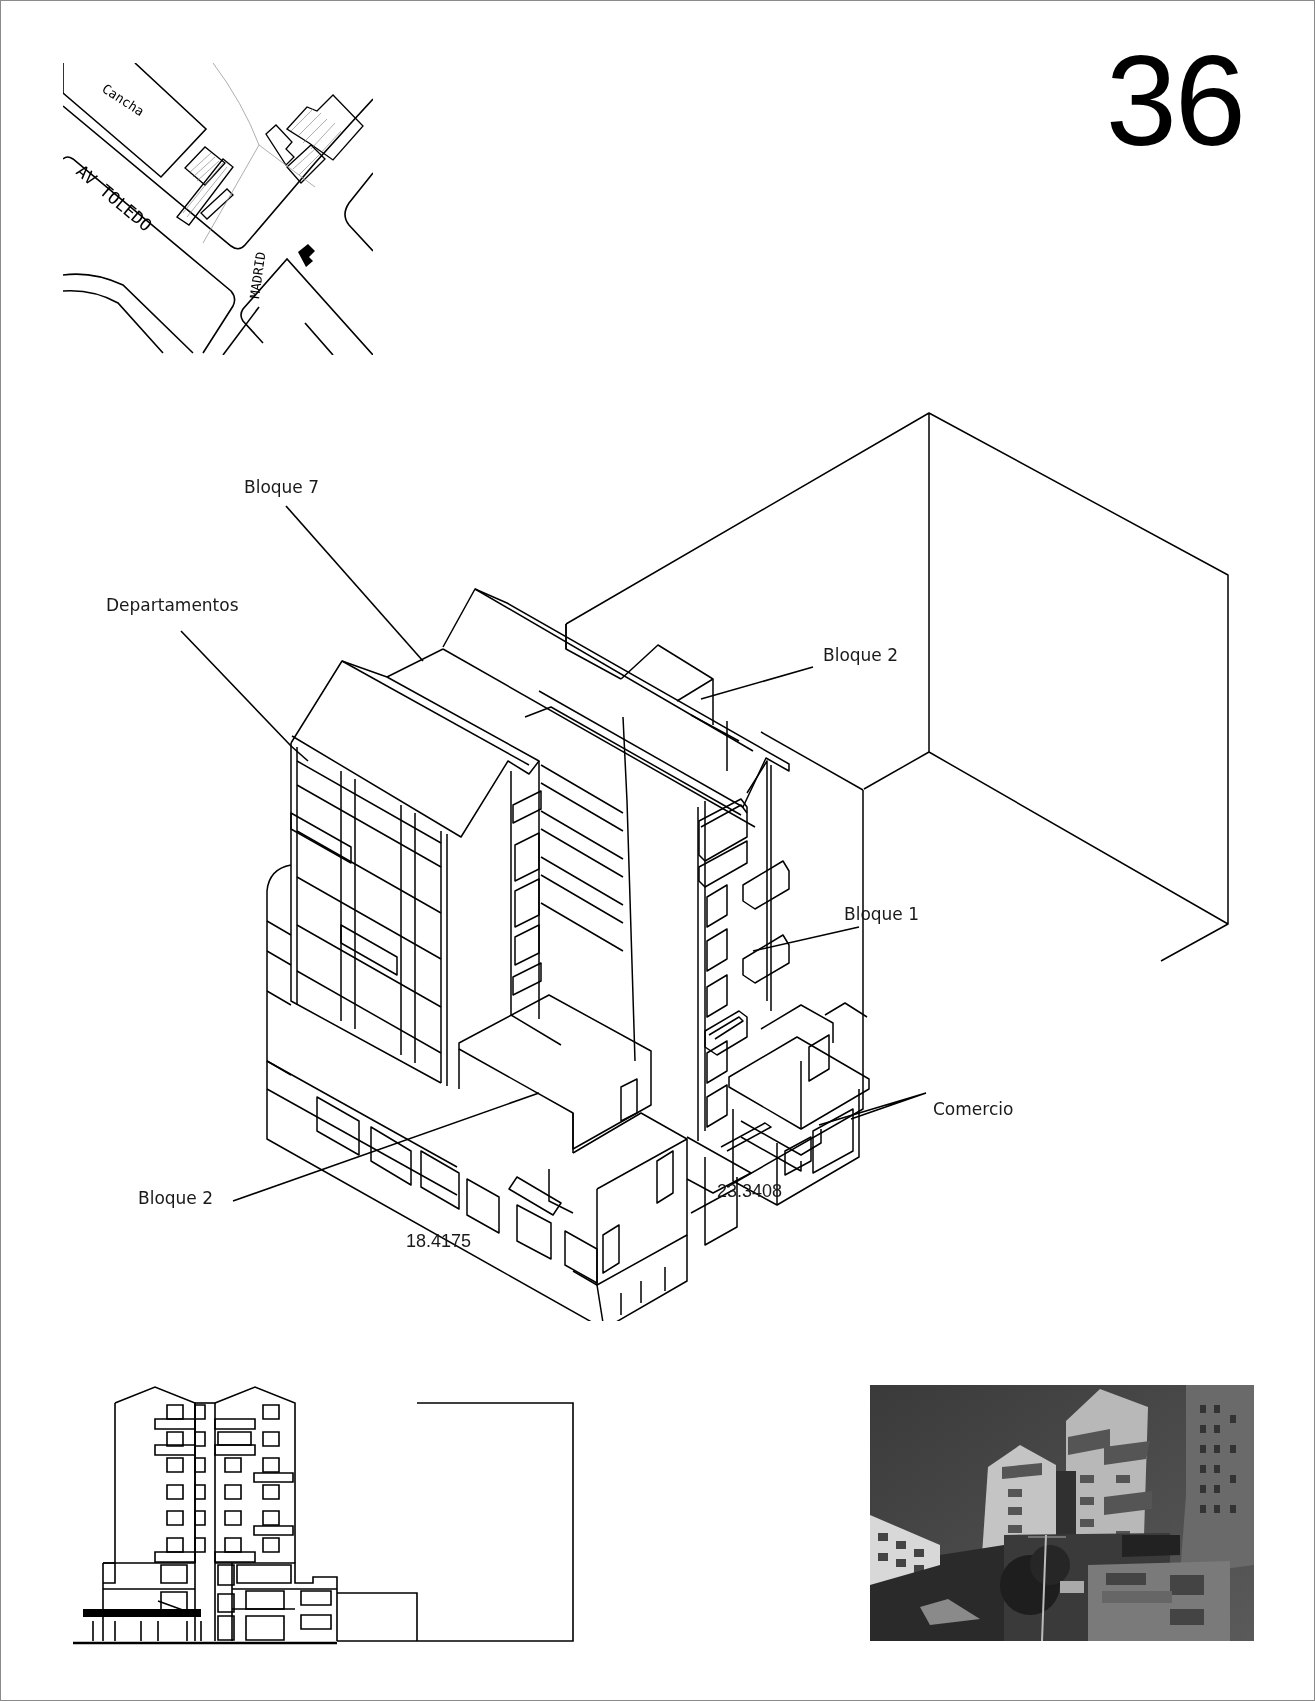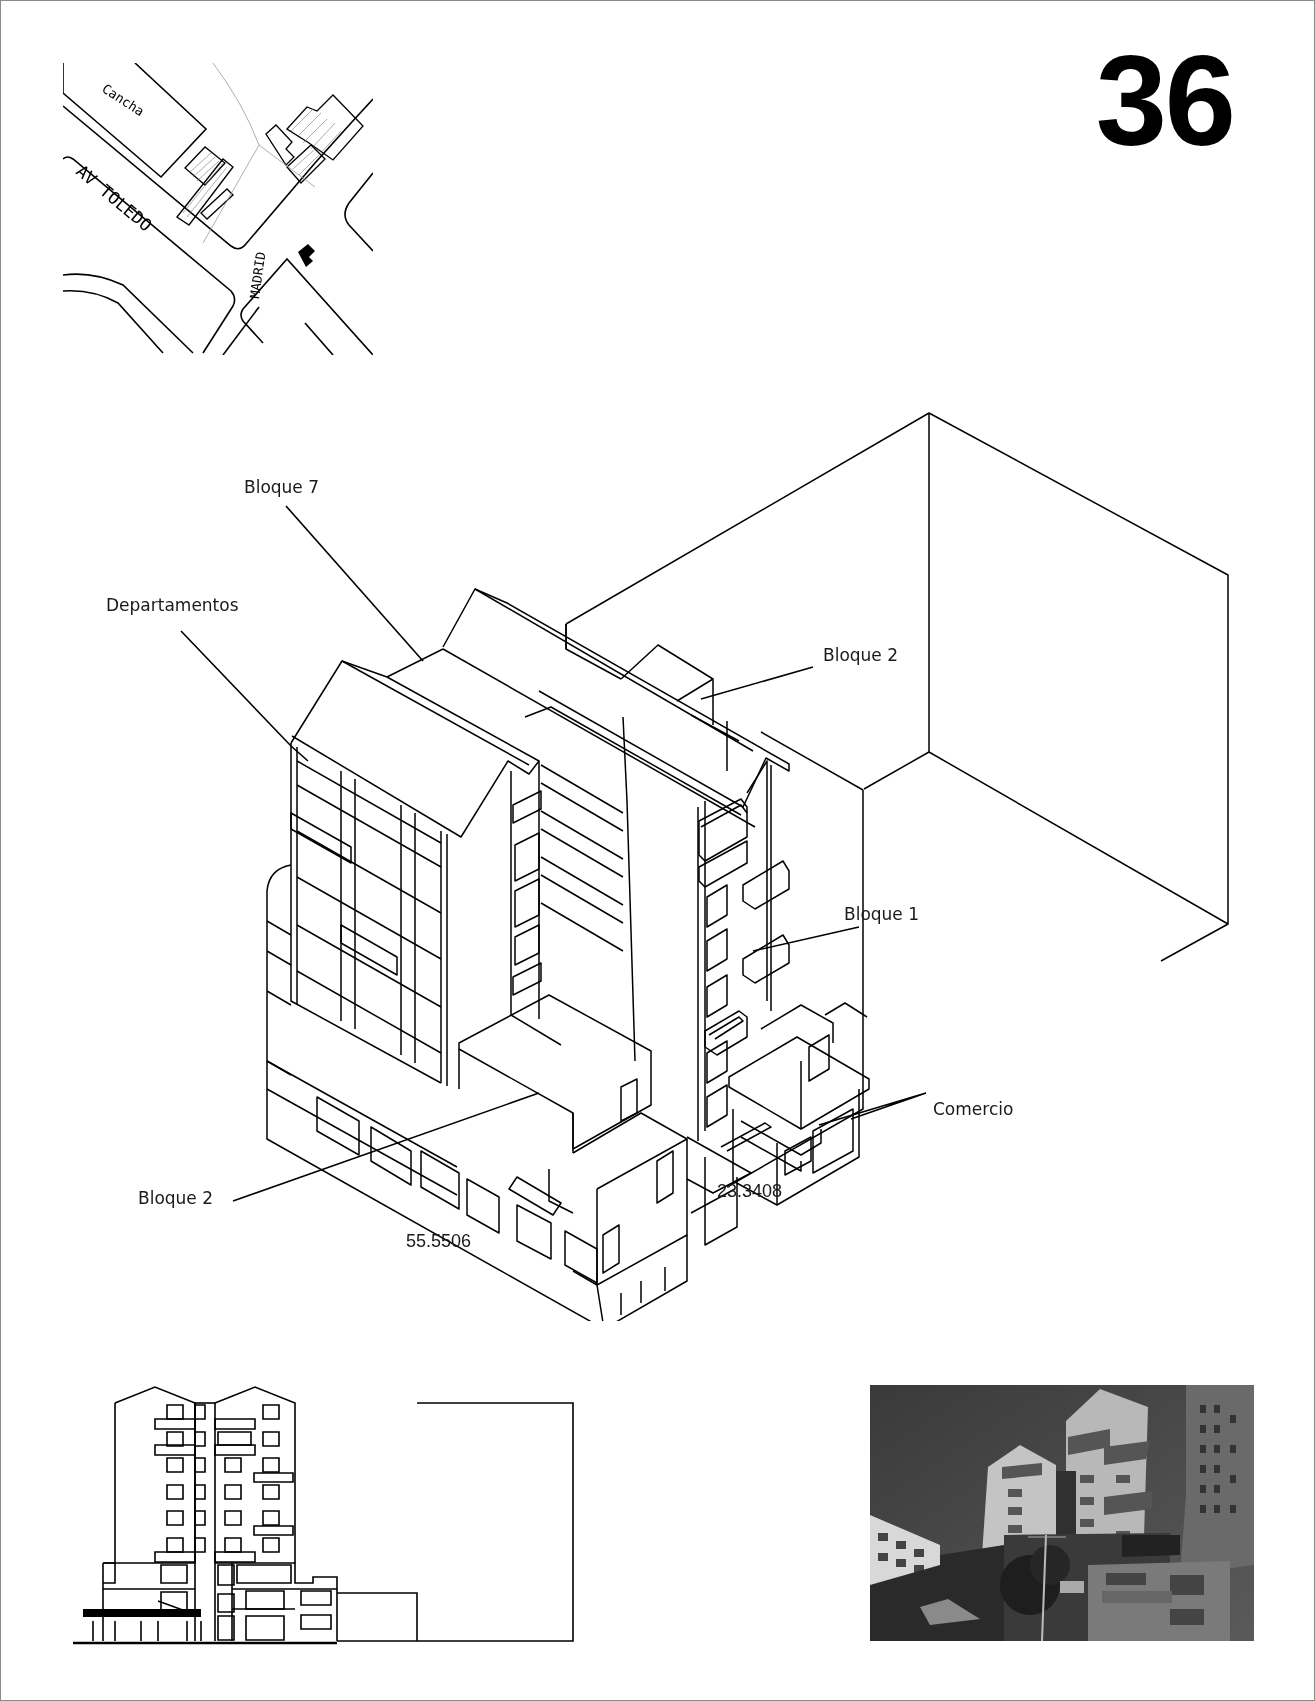--- a/index.html
+++ b/index.html
@@ -1,18 +1,18 @@
 <!DOCTYPE html>
 <html><head>
 <meta charset="utf-8">
 <style>
   html,body{margin:0;padding:0;background:#fff;}
   body{width:1315px;height:1701px;position:relative;overflow:hidden;font-family:"Liberation Sans",sans-serif;}
   .page{position:absolute;left:0;top:0;width:1313px;height:1699px;border:1px solid #8a8a8a;background:#fff;}
-  .page-number{position:absolute;right:80px;top:36px;font-size:128px;font-weight:700;color:#000;line-height:1;letter-spacing:-2px;font-family:"Liberation Sans",sans-serif;}
+  .page-number{position:absolute;right:70px;top:36px;font-size:128px;font-weight:400;color:#000;line-height:1;letter-spacing:-2px;font-family:"Liberation Sans",sans-serif;}
   .label{position:absolute;font-size:17px;color:#1a1a1a;font-family:"DejaVu Sans",sans-serif;white-space:nowrap;}
   .dim{position:absolute;font-size:18px;color:#1a1a1a;font-family:"Liberation Sans",sans-serif;}
   svg{position:absolute;left:0;top:0;}
   .photo{position:absolute;left:869px;top:1384px;width:384px;height:256px;overflow:hidden;background:#4a4a4a;}
 </style>
 </head>
 <body>
 
 <div class="page">
 
@@ -174,21 +174,21 @@
       <path d="M232 1200 L538 1092"></path>
     </g>
   </svg>
 
   <div class="label" style="left:243px;top:476px;">Bloque 7</div>
   <div class="label" style="left:105px;top:594px;">Departamentos</div>
   <div class="label" style="left:822px;top:644px;">Bloque 2</div>
   <div class="label" style="left:843px;top:903px;">Bloque 1</div>
   <div class="label" style="left:932px;top:1098px;">Comercio</div>
   <div class="label" style="left:137px;top:1187px;">Bloque 2</div>
-  <div class="dim" style="left:405px;top:1230px;">55.5506</div>
+  <div class="dim" style="left:405px;top:1230px;">18.4175</div>
   <div class="dim" style="left:716px;top:1180px;">23.3408</div>
 
   <svg width="640" height="280" viewBox="0 0 640 280" style="left:60px;top:1380px;">
     <g fill="none" stroke="#000" stroke-width="1.6">
 
       <path d="M54 22 L94 6 L134 22 L134 182"></path>
       <path d="M54 22 L54 182"></path>
       <path d="M134 22 L154 22"></path>
       <path d="M154 22 L194 6 L234 22 L234 182"></path>
       <path d="M134 22 L134 260 M154 22 L154 260"></path>

